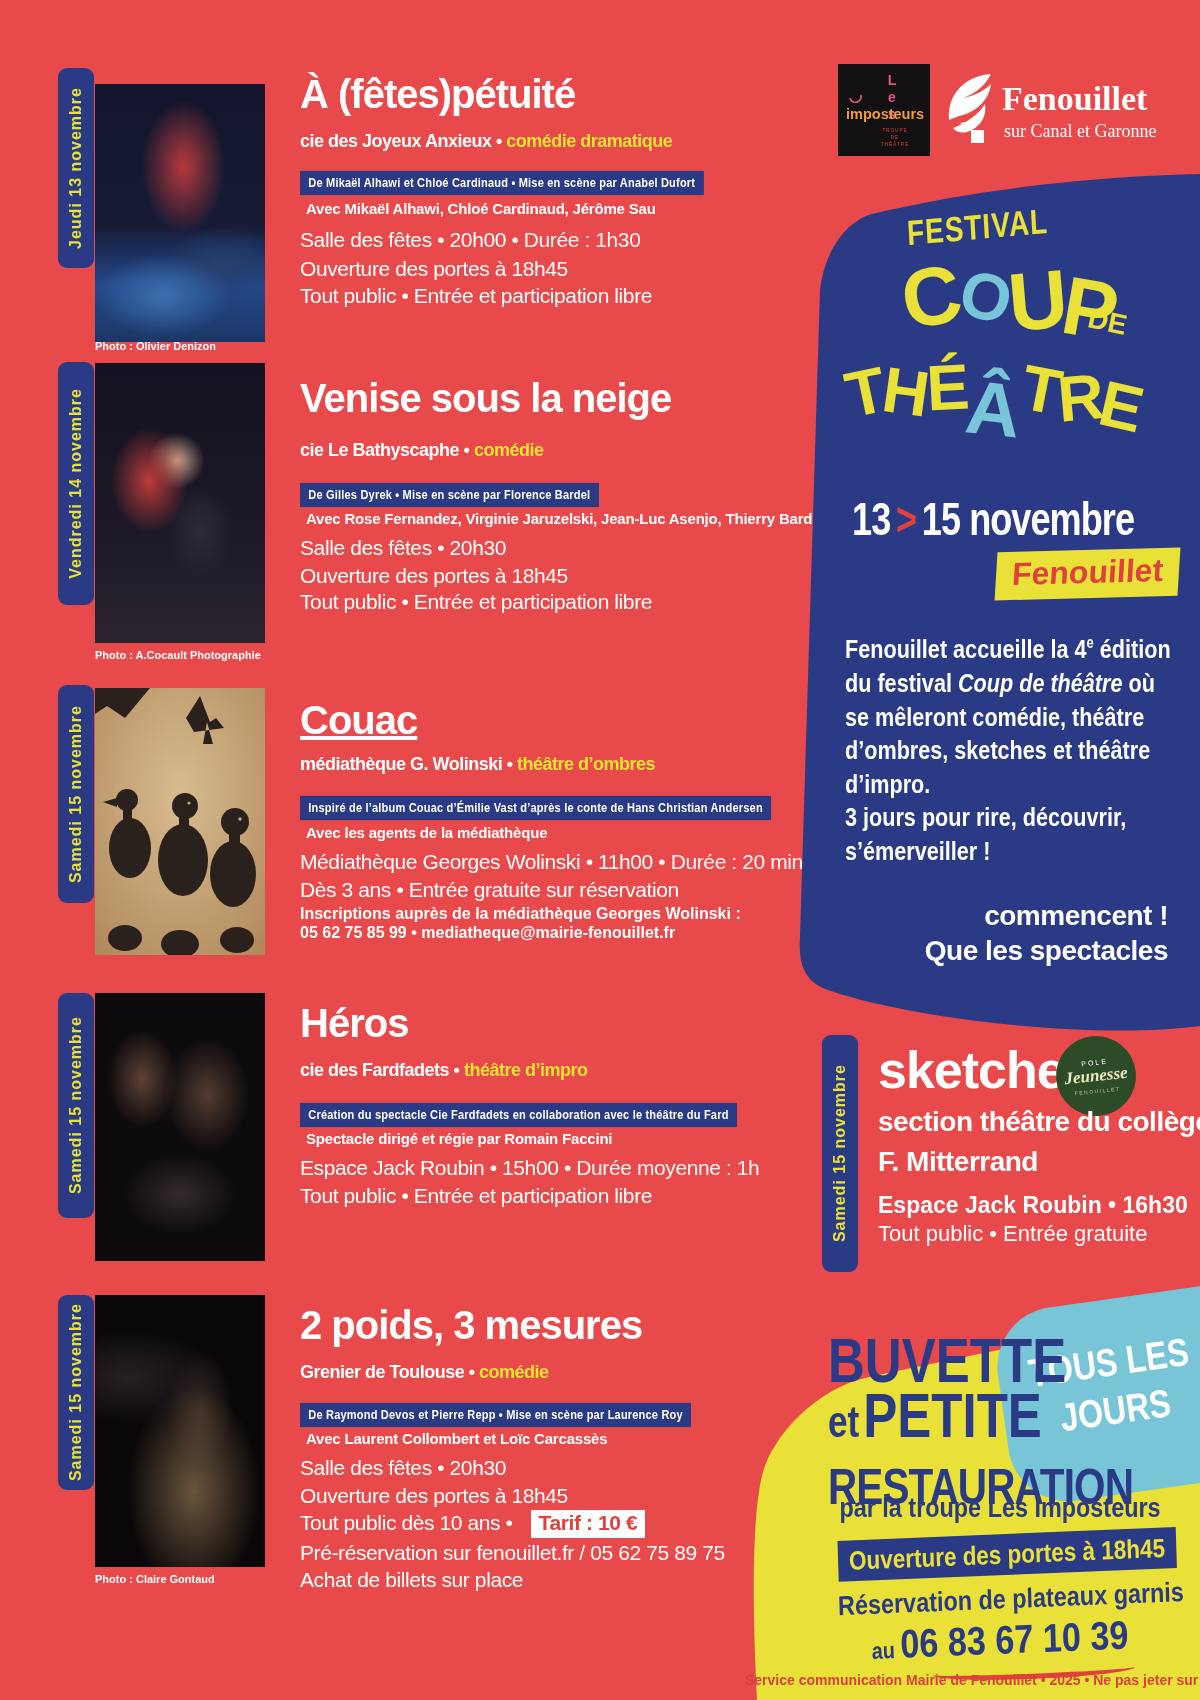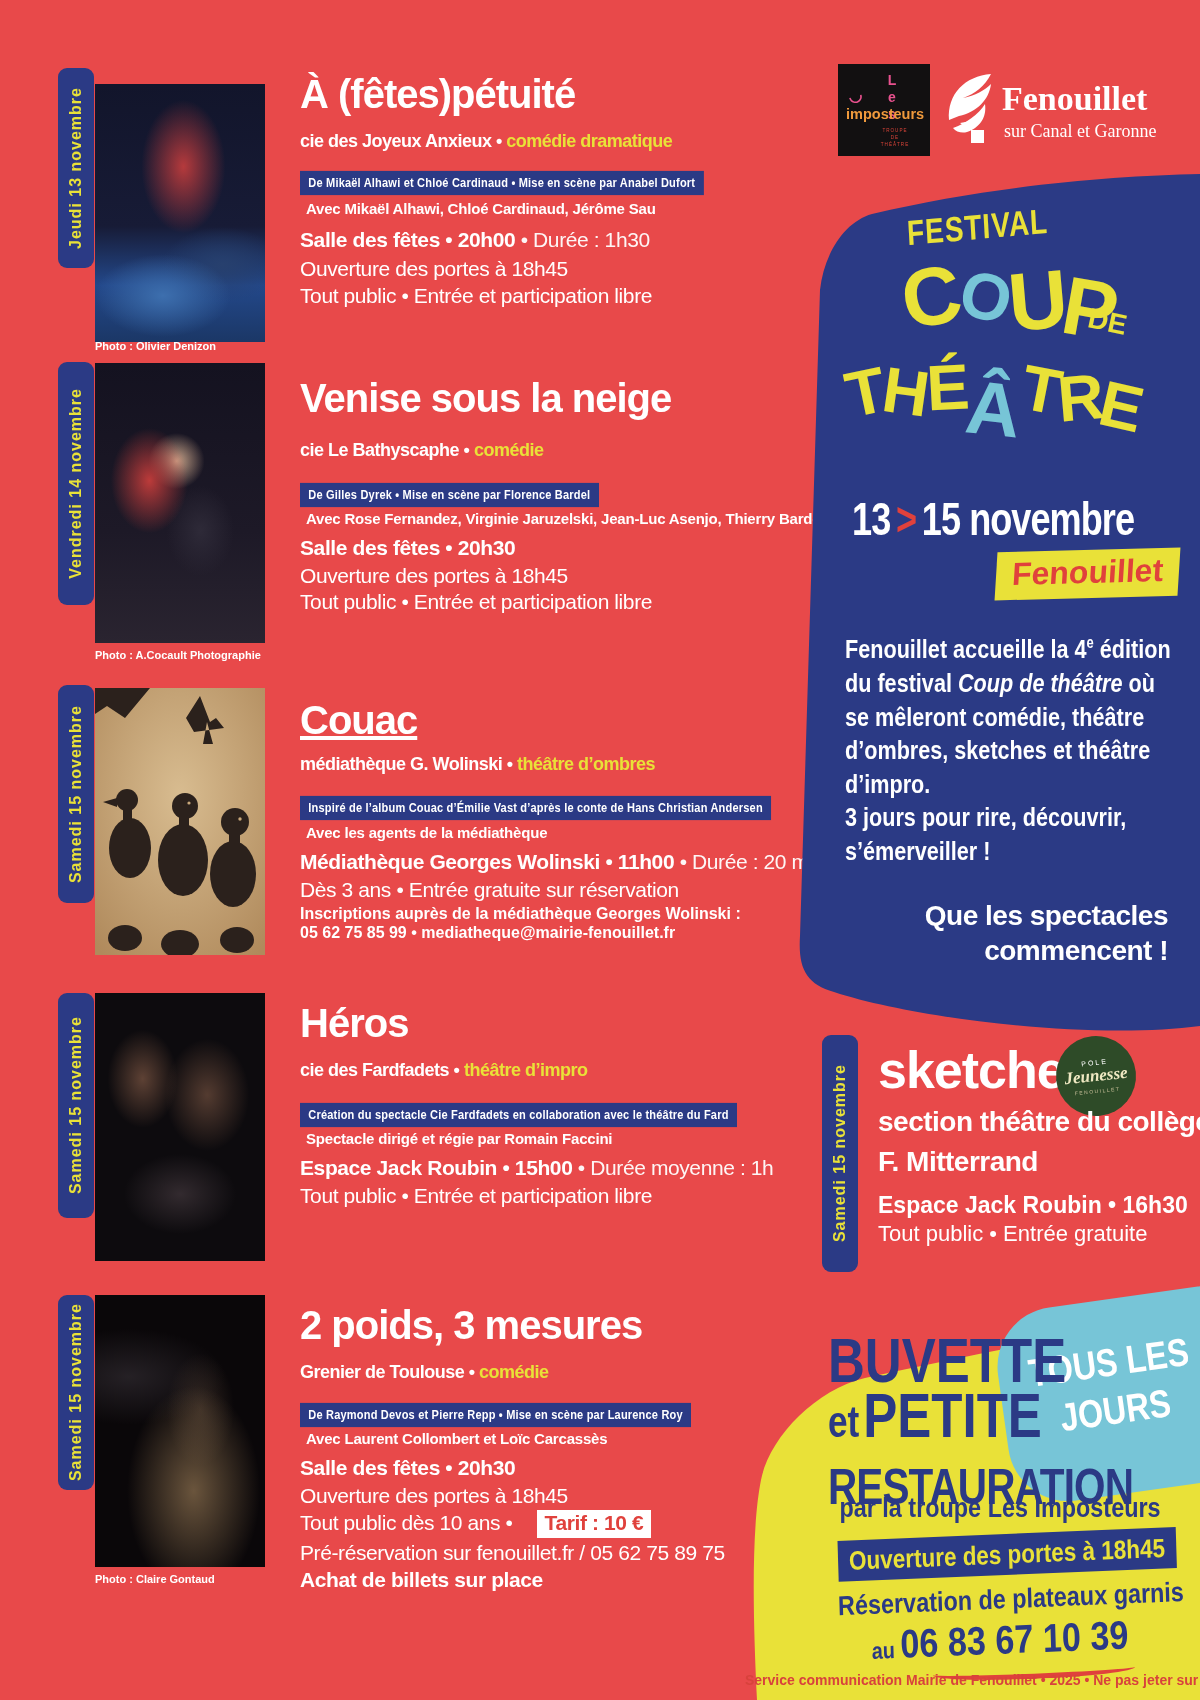--- a/index.html
+++ b/index.html
@@ -25,26 +25,26 @@
        letter-spacing:-0.5px;white-space:nowrap;}
   .sub .cat{color:#E9E138;}
   .cband{position:absolute;left:300px;white-space:nowrap;}
   .cband span{display:inline-block;background:#2B3A85;color:#fff;font-weight:bold;
         font-size:12px;padding:4px 9px;transform:scale(.92,1.1);transform-origin:left center;
         letter-spacing:.2px;}
   .cline{position:absolute;left:306px;color:#fff;font-weight:bold;font-size:15px;
         letter-spacing:-0.2px;white-space:nowrap;}
   .iline{position:absolute;left:300px;color:#fff;font-size:21px;letter-spacing:-0.4px;
         white-space:nowrap;}
-  .iline b{font-weight:bold;}
+  .iline b{font-weight:normal;}
   .iline .lt{font-weight:normal;opacity:.95;}
   .small{position:absolute;left:300px;color:#fff;font-weight:bold;font-size:16px;
         white-space:nowrap;}
   .tarif{display:inline-block;background:#fff;color:#E0413C;font-weight:bold;
-        padding:1px 8px 3px 8px;margin-left:24px;}
+        padding:1px 8px 3px 8px;margin-left:18px;}
 
   
   .blob-svg{position:absolute;}
   .kicker{position:absolute;left:906px;top:214px;color:#E9E138;font-weight:bold;font-size:28px;
         letter-spacing:1px;transform:scale(1,1.25) rotate(-4deg);transform-origin:left top;}
   .coup{position:absolute;left:902px;top:250px;color:#E9E138;font-weight:bold;font-size:82px;
         white-space:nowrap;letter-spacing:-2px;}
   .coup .ch{display:inline-block;}
   .coup .ch:nth-child(1){transform:rotate(-10deg);}
   .coup .ch:nth-child(2){color:#77C5D7;font-size:.8em;transform:rotate(14deg) translateY(-6px);}
@@ -285,22 +285,22 @@
   <div class="intro">
     <div><span>Fenouillet accueille la 4</span><sup>e</sup><span> édition</span></div>
     <div><span>du festival </span><i>Coup de théâtre</i><span> où</span></div>
     <div>se mêleront comédie, théâtre</div>
     <div>d’ombres, sketches et théâtre</div>
     <div>d’impro.</div>
     <div>3 jours pour rire, découvrir,</div>
     <div>s’émerveiller !</div>
   </div>
   <div class="tagline">
+    <div>commencent !</div>
     <div>Que les spectacles</div>
-    <div>commencent !</div>
   </div>
 
   <div class="sec">
     <div class="band" style="left:822px;top:1035px;height:237px;">
         <span>Samedi 15 novembre</span>
       </div>
     <div class="sk-title">sketches</div>
     <div class="badge">
       <span class="b1">POLE</span>
       <span class="b2">Jeunesse</span>

